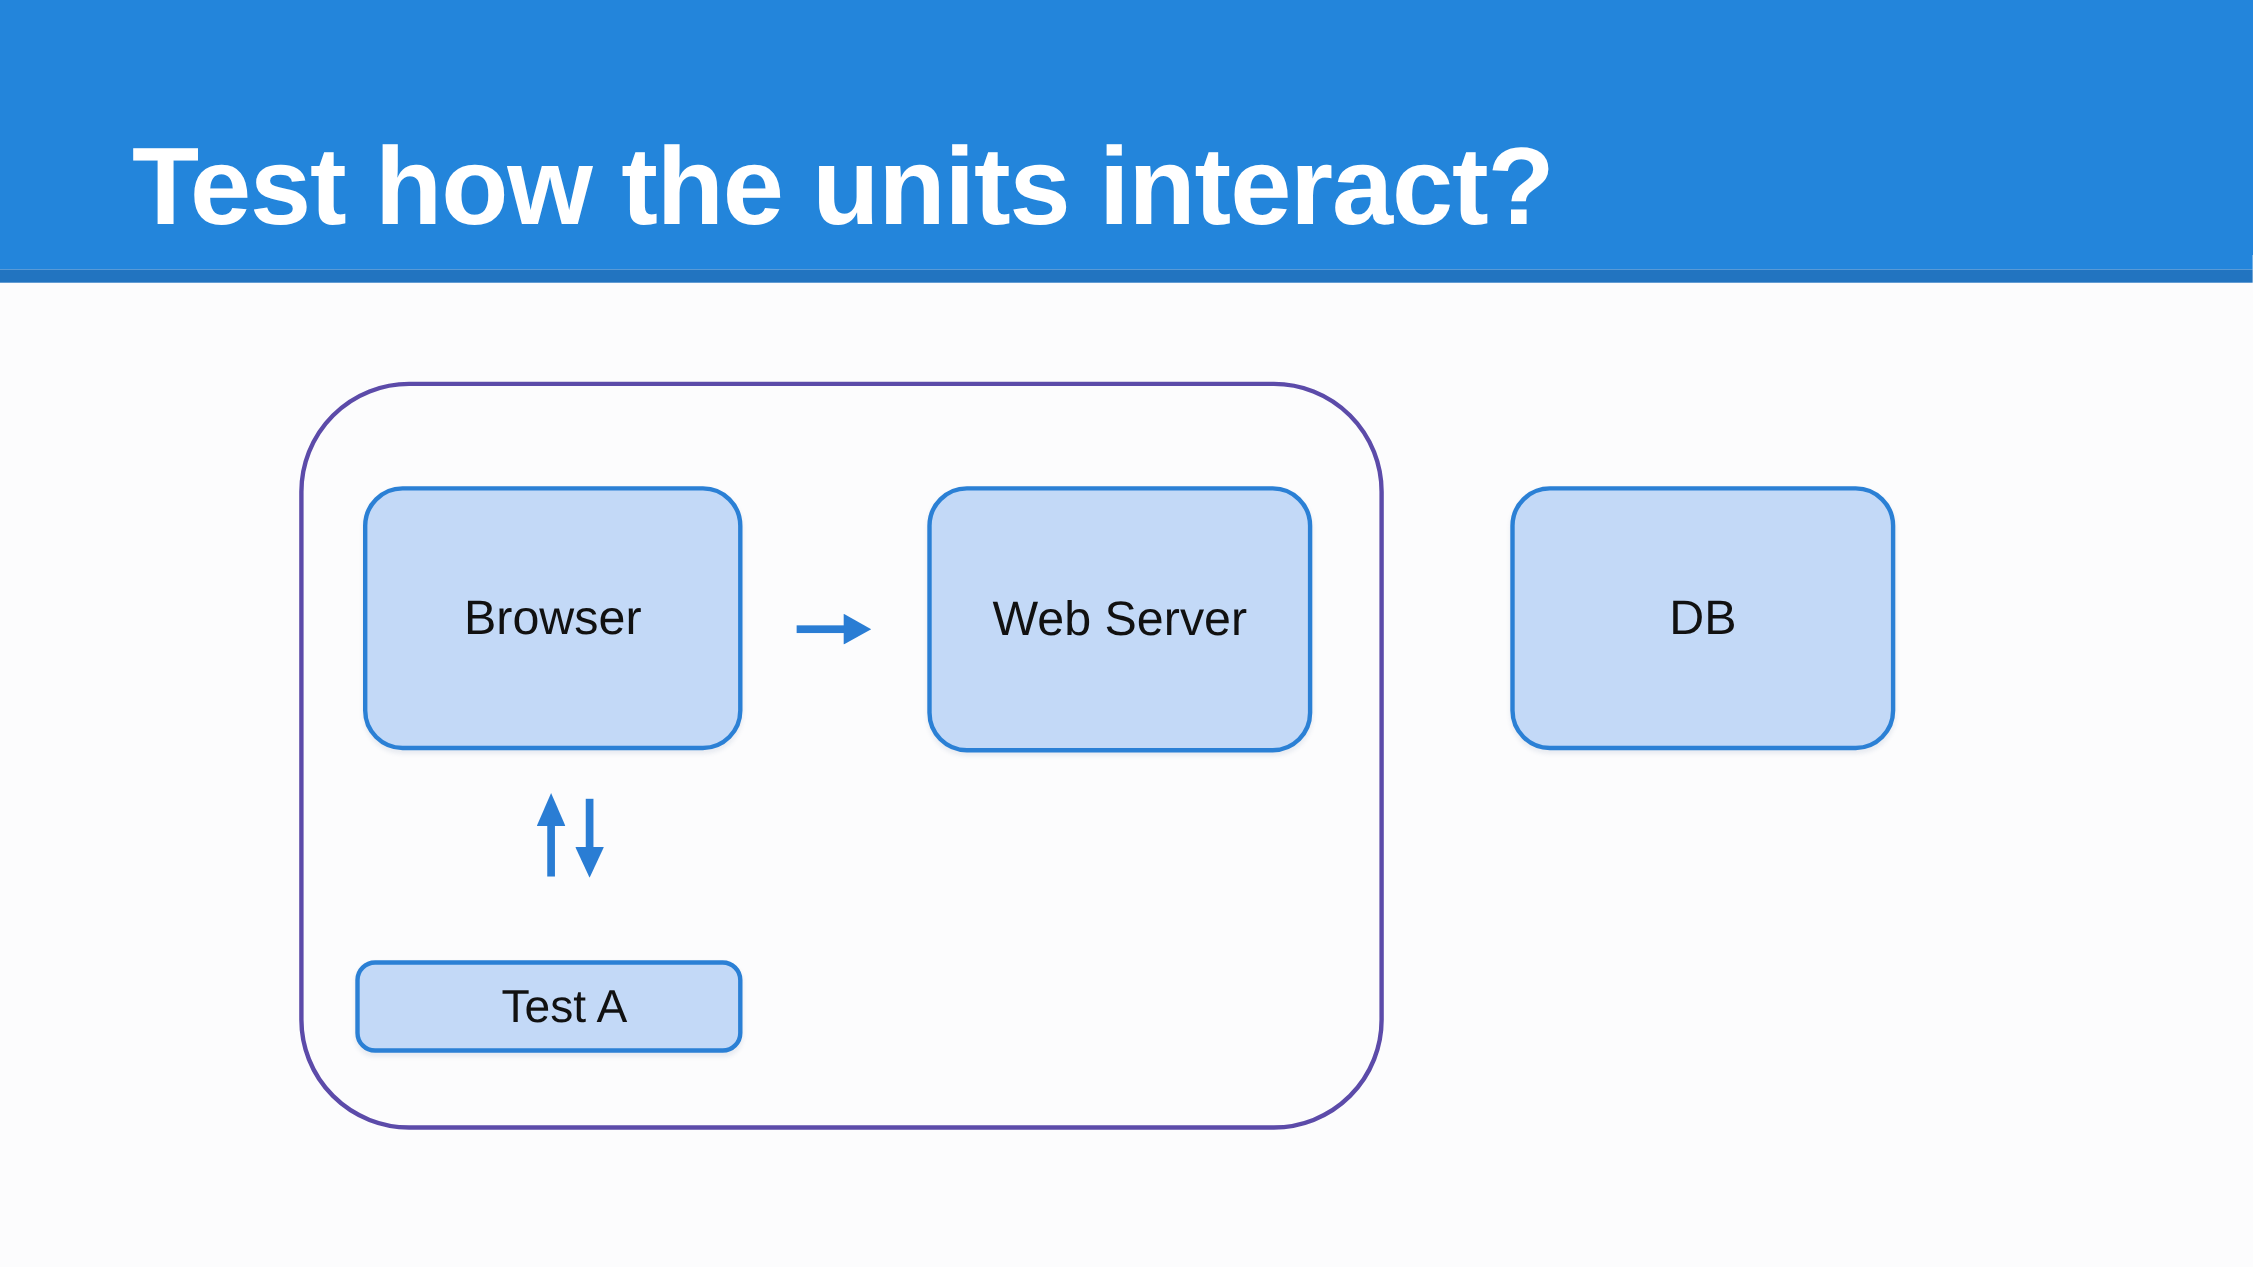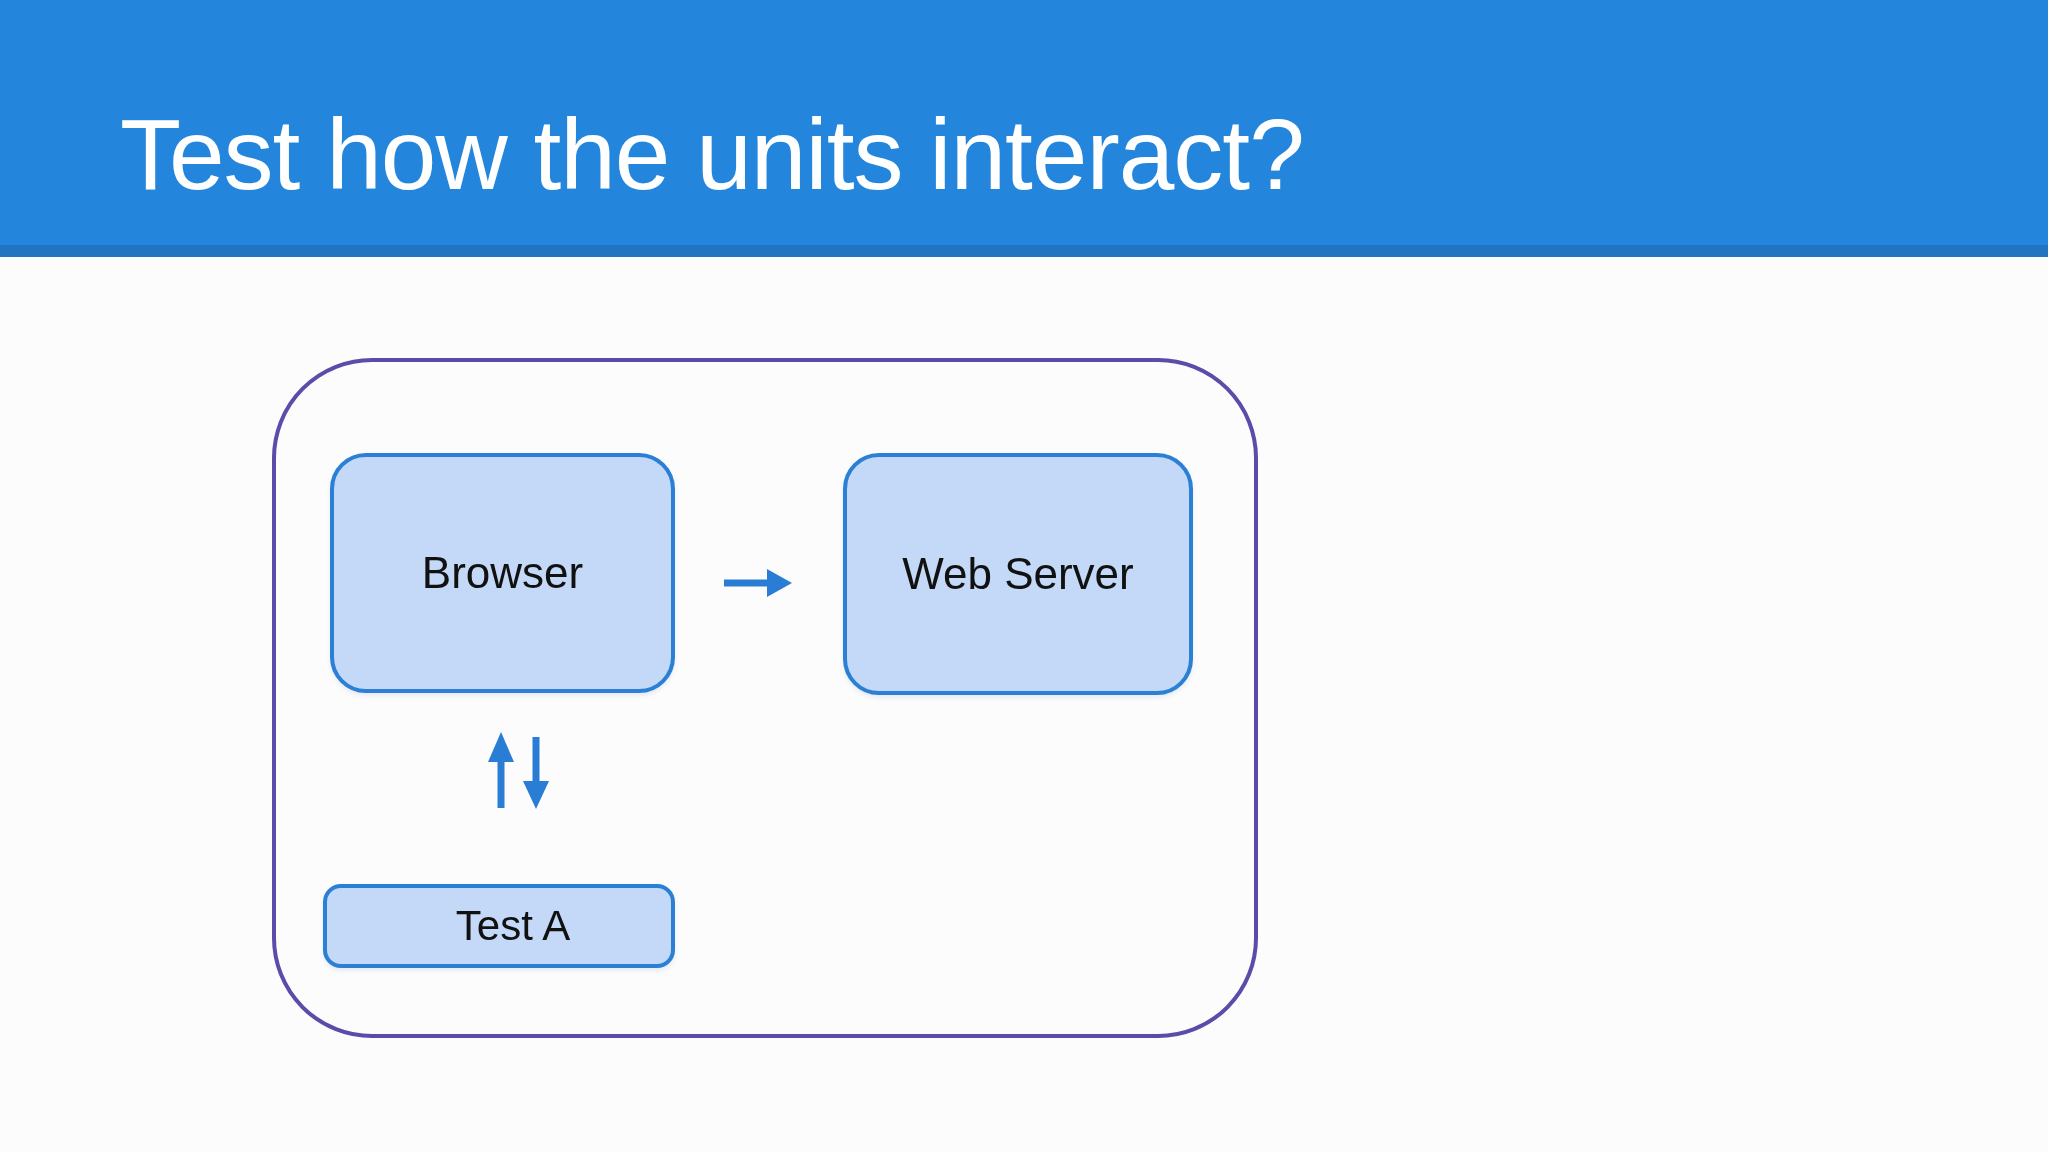--- a/index.html
+++ b/index.html
@@ -15,27 +15,27 @@
   }
   *{margin:0;padding:0;box-sizing:border-box;}
   html,body{width:2048px;height:1152px;overflow:hidden;}
   body{font-family:"Liberation Sans", sans-serif;background:var(--canvas-bg);}
   .stage{position:relative;width:2048px;height:1152px;background:var(--canvas-bg);}
 
   
   .header{position:absolute;left:0;top:0;width:2048px;height:245px;background:var(--header-bg);}
   .header-strip{position:absolute;left:0;top:245px;width:2048px;height:12px;background:var(--header-strip);}
   .slide-title{
-    position:absolute;left:120px;top:104px;
-    font-size:100px;font-weight:normal;line-height:1;
+    position:absolute;left:120px;top:120px;
+    font-size:100px;font-weight:bold;line-height:1;
     color:var(--title-text);white-space:nowrap;letter-spacing:-1px;
   }
 
   
-  .canvas{position:absolute;left:0;top:257px;width:2048px;height:880px;}
+  .canvas{position:absolute;left:0;top:246px;width:2048px;height:880px;}
   .group-box{
     position:absolute;left:272px;top:101px;width:986px;height:680px;
     border:4px solid var(--group-border);border-radius:100px;background:transparent;
   }
   .node{
     position:absolute;display:flex;align-items:center;justify-content:center;
     background:var(--node-fill);border:4px solid var(--node-border);
     color:var(--node-text);font-size:44px;
     box-shadow:0 3px 4px rgba(60,90,140,0.10);
   }
@@ -65,20 +65,23 @@
     <div class="group-box"></div>
 
     <div class="node node-browser">
       <span>Browser</span>
     </div>
 
     <div class="node node-web-server">
       <span>Web Server</span>
     </div>
 
+    <div class="node node-db">
+      <span>DB</span>
+    </div>
 
     <div class="node node-test-a">
       <span>Test A</span>
     </div>
 
     <svg class="arrow arrow-right" width="68" height="28" viewBox="0 0 68 28">
       <rect class="shape" x="0" y="10.5" width="45" height="7"></rect>
       <polygon class="shape" points="43,0 68,14 43,28"></polygon>
     </svg>
 

